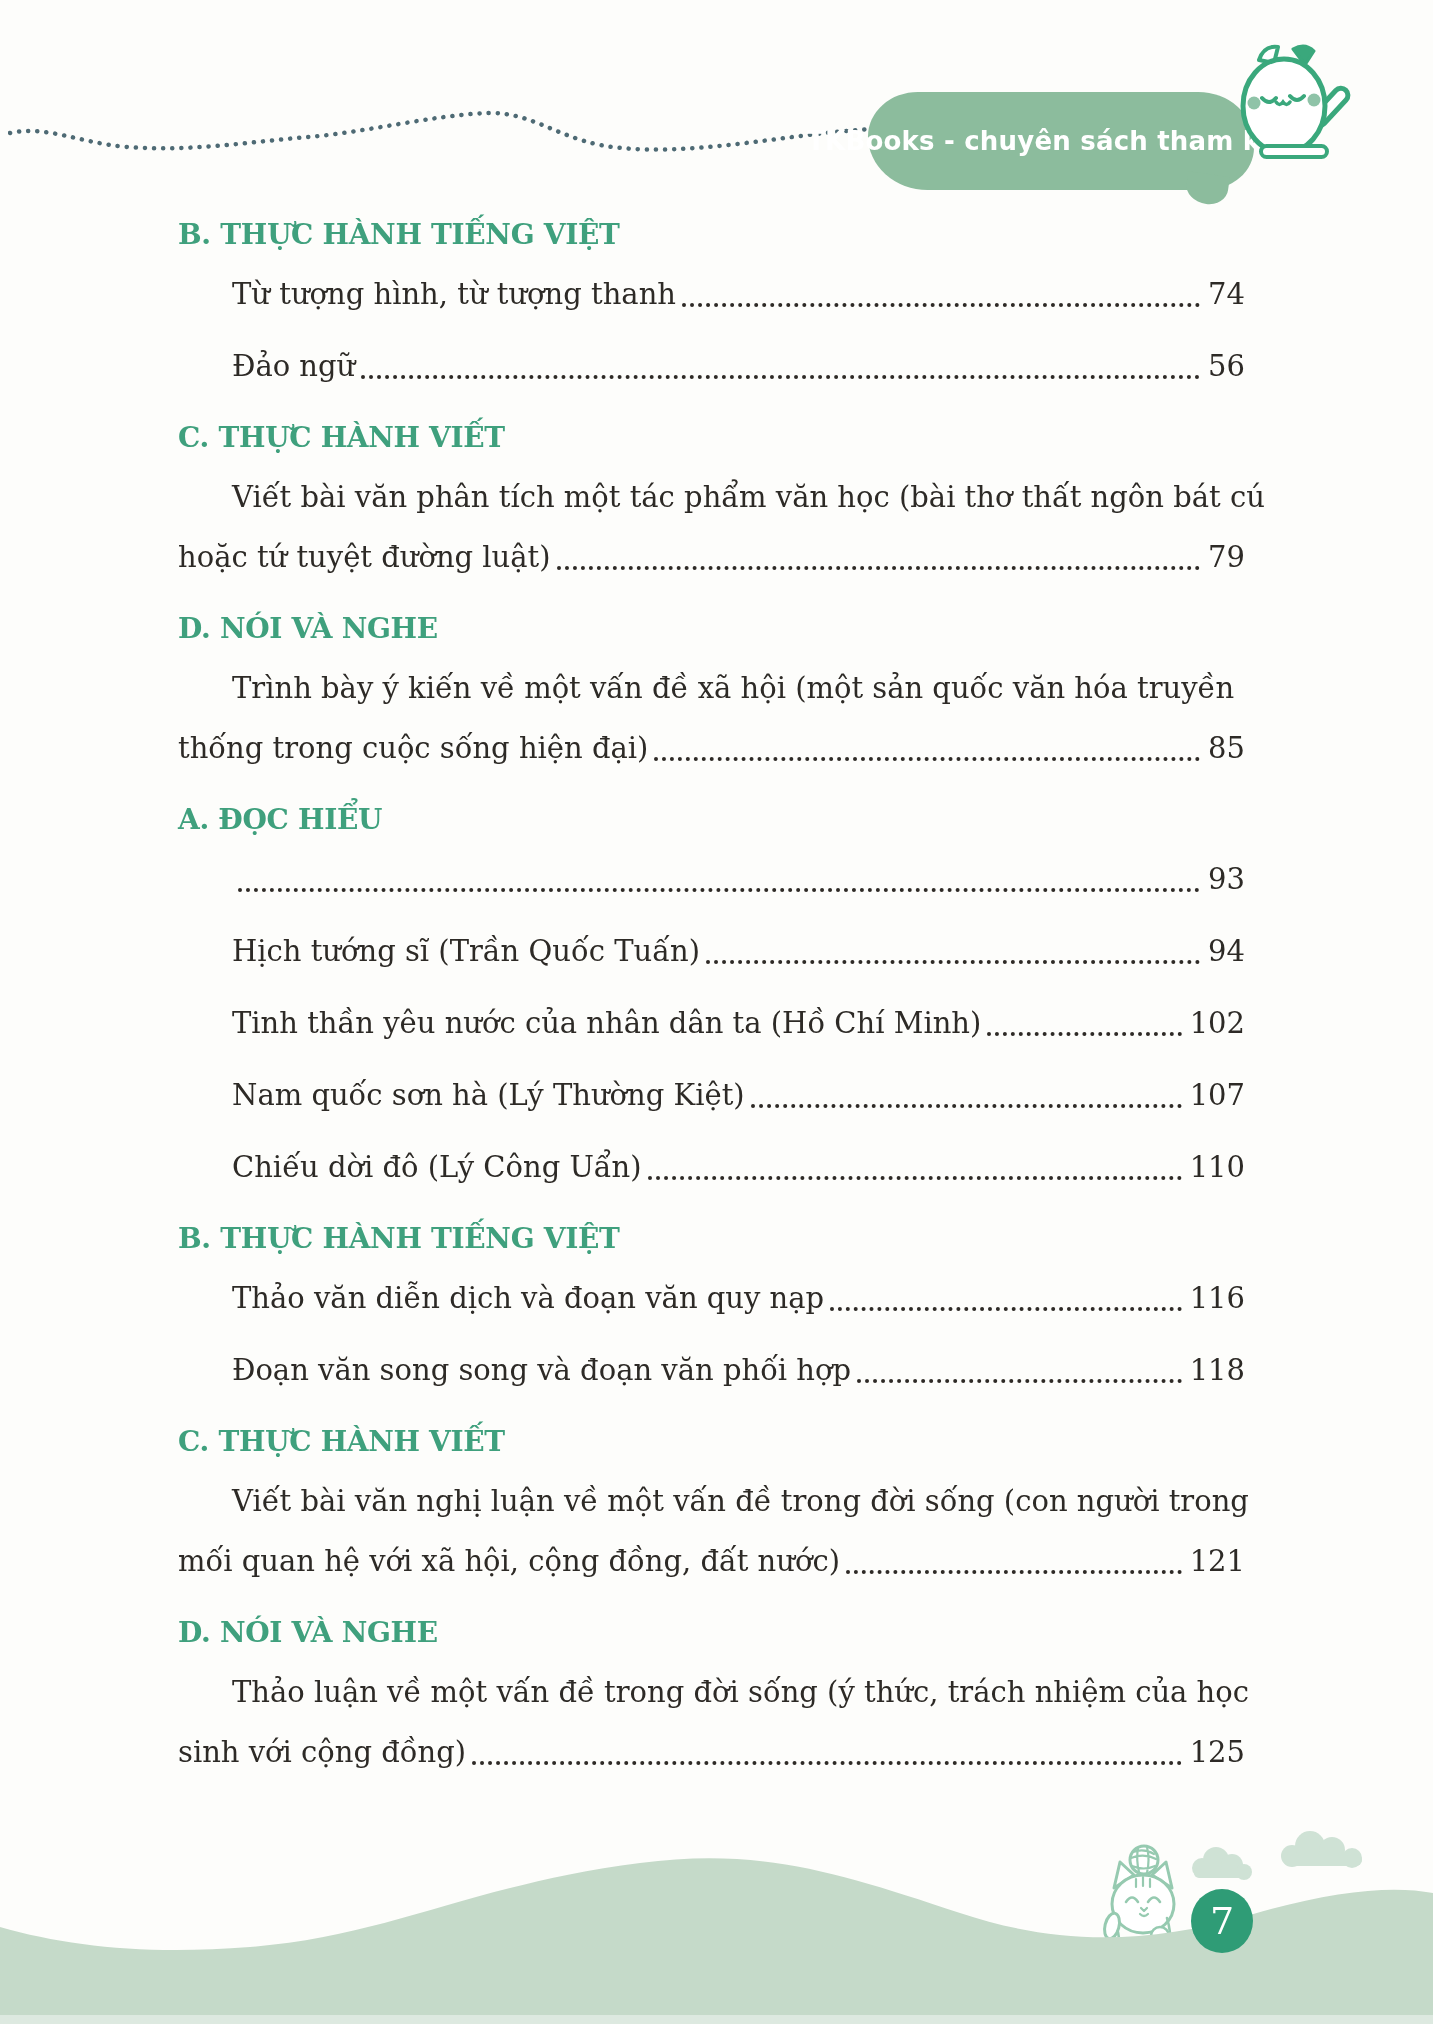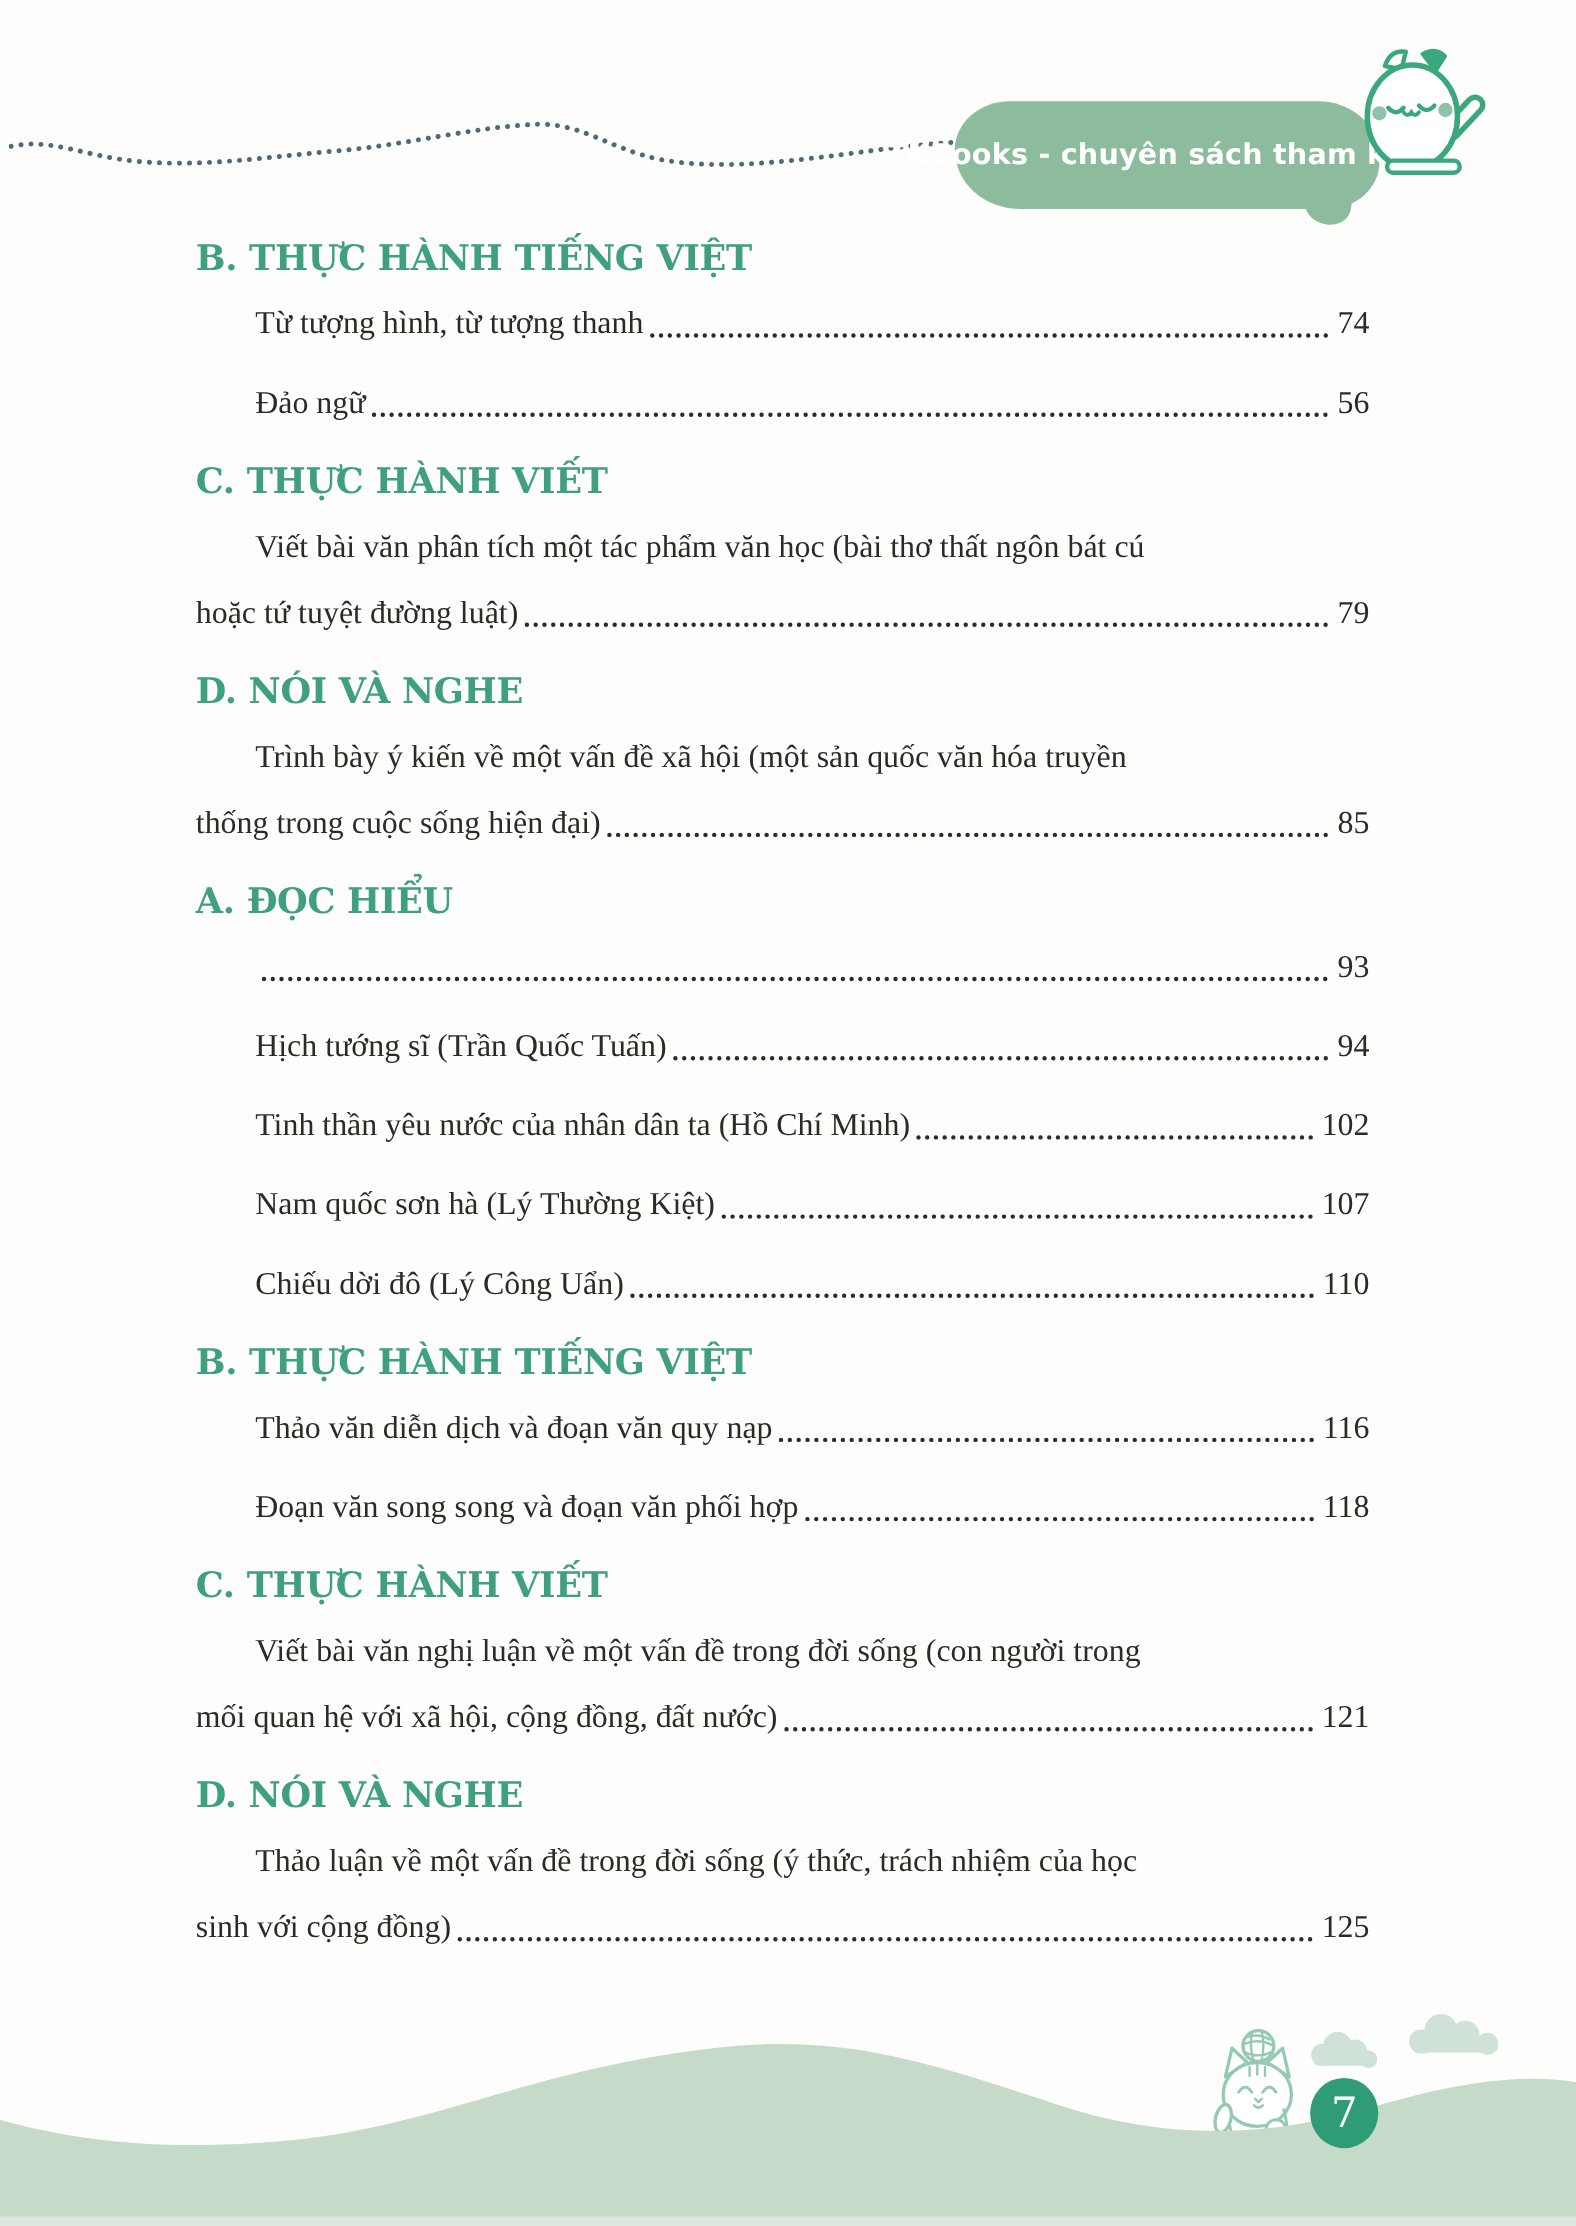--- a/index.html
+++ b/index.html
@@ -40,25 +40,25 @@
     font-weight:bold;font-size:26px;letter-spacing:0.2px;white-space:nowrap;
   }
   .header-cat-svg{position:absolute;left:1233px;top:42px;width:118px;height:128px;z-index:3;}
 
   
   .toc{
     position:absolute;left:178px;top:205px;width:1067px;z-index:5;
     color:var(--text-dark);font-size:29px;
   }
   .toc-heading{
-    color:var(--heading-green);font-weight:bold;font-size:32px;
+    color:var(--heading-green);font-weight:bold;font-size:28px;
     line-height:59px;letter-spacing:-0.3px;white-space:nowrap;
   }
   .toc-entry{margin-bottom:12px;}
-  .entry-line{display:flex;align-items:stretch;line-height:60px;white-space:nowrap;font-family:Liberation Serif, serif;}
+  .entry-line{display:flex;align-items:stretch;line-height:60px;white-space:nowrap;}
   .entry-line.first{padding-left:54px;}
   .entry-label{flex:0 0 auto;}
   .dots{
     flex:1 1 auto;min-width:24px;
     border-bottom:4px dotted #2e2a26;
     align-self:flex-end;margin:0 8px 17px 6px;
   }
   .entry-page{flex:0 0 auto;}
 
   

